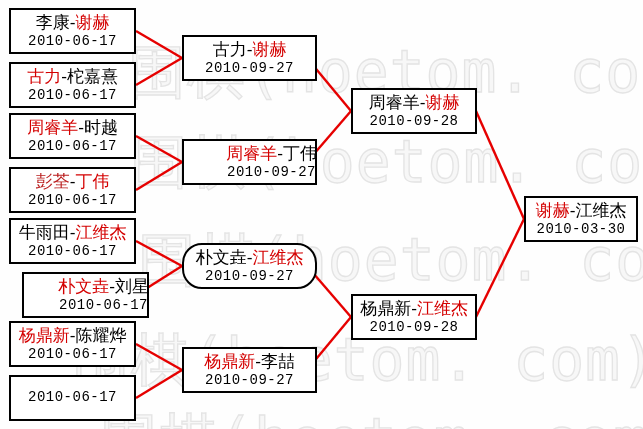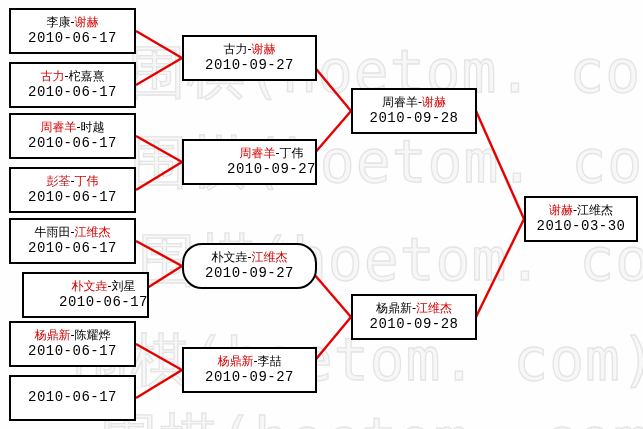--- a/index.html
+++ b/index.html
@@ -18,21 +18,21 @@
   }
   svg.lines{position:absolute;left:0;top:0;z-index:1;}
   svg.lines line{stroke:var(--line,#e60000);stroke-width:2.4;}
   .box{
     position:absolute;z-index:2;box-sizing:border-box;
     width:127px;height:46px;
     background:#fff;border:2px solid var(--border,#000);
     display:flex;flex-direction:column;align-items:center;justify-content:center;
     line-height:1.22;text-align:center;
   }
-  .box .names{font-size:12px;color:#000;white-space:nowrap;}
+  .box .names{font-size:17px;color:#000;white-space:nowrap;}
   .box .date{
     font-size:14px;color:#000;white-space:nowrap;
     font-family:Liberation Mono, monospace;letter-spacing:.5px;
   }
   .r2{left:182px;width:135px;}
   .r3{left:351px;width:126px;}
   .fin{left:524px;width:114px;text-align:right;}
 </style>
 </head>
 <body>

